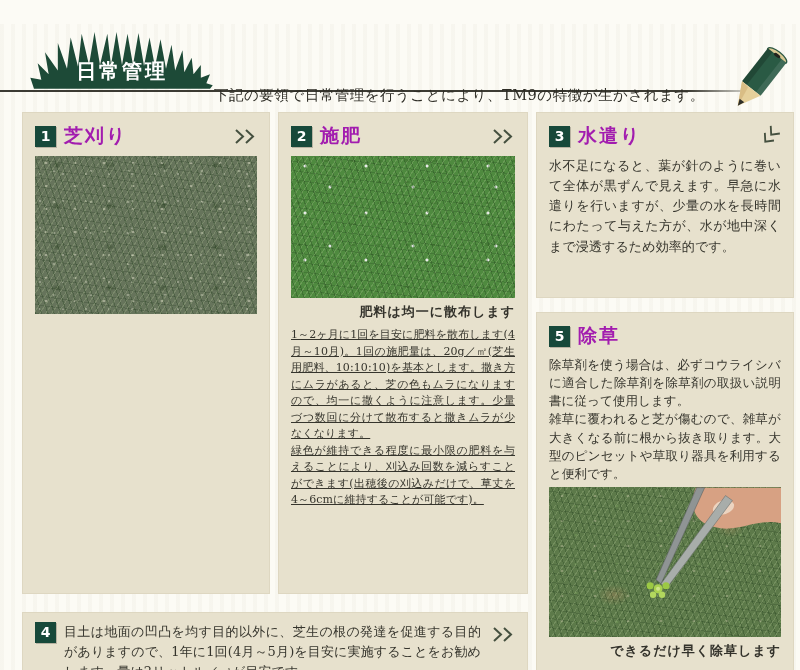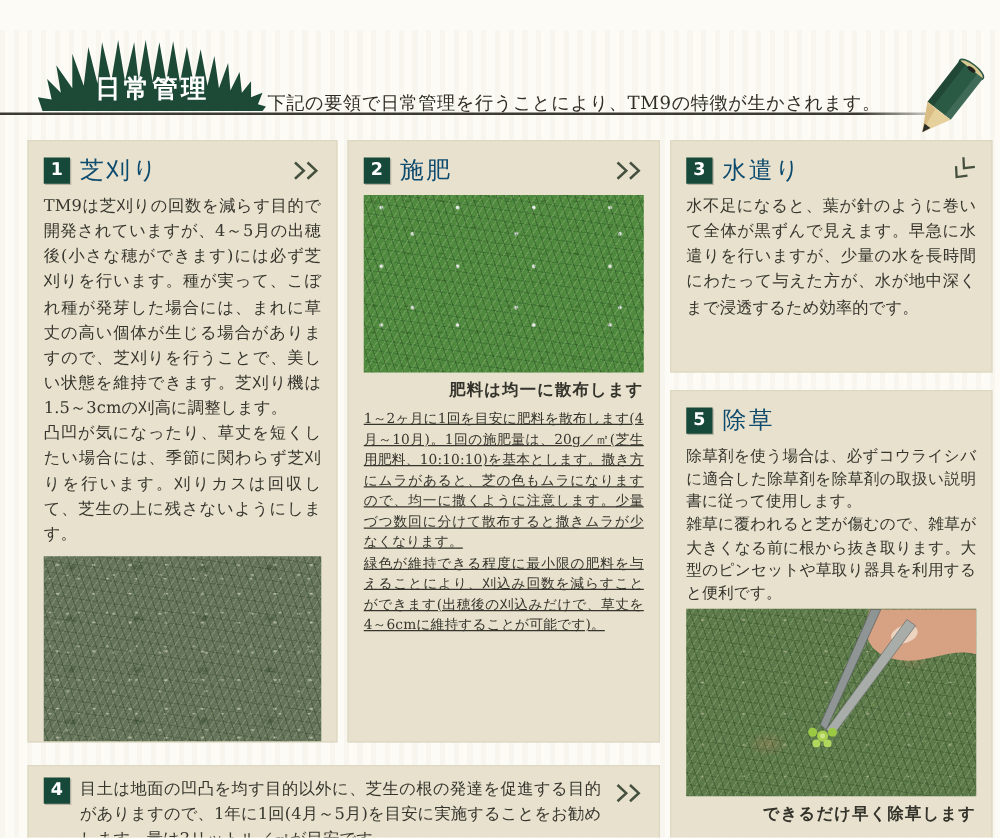--- a/index.html
+++ b/index.html
@@ -10,36 +10,36 @@
     color:#35342c;
   }
   .page{position:absolute;inset:0;
     background:
       repeating-linear-gradient(90deg, rgba(205,200,182,.10) 0 4px, rgba(255,255,255,0) 4px 11px),
       #fcfbf5; margin-top: 24px;}
   
   .hdr-rule{position:absolute;left:0;top:66px;width:748px;height:2px;
     background:linear-gradient(90deg,#3c3b33 0 92%,rgba(60,59,51,.2));}
   .grass-badge{position:absolute;left:26px;top:8px;width:192px;height:66px;}
-  .tagline{position:absolute;left:214px;top:49px;width:520px;font-size:14.5px;
+  .tagline{position:absolute;left:214px;top:62px;width:520px;font-size:14.5px;
     letter-spacing:.5px;color:#2e2d26;font-weight:500;}
   .pencil{position:absolute;left:716px;top:14px;width:84px;height:84px;}
   
   .card{position:absolute;background:#e7e1cd;border:1px solid #ded7c1;
     box-sizing:border-box;padding:8px 12px;overflow:hidden;}
   #card1{left:22px;top:88px;width:248px;height:482px;}
   #card2{left:278px;top:88px;width:250px;height:482px;}
   #card3{left:536px;top:88px;width:258px;height:186px;}
   #card5{left:536px;top:288px;width:258px;height:380px;}
   #card4{left:22px;top:588px;width:506px;height:74px;padding:9px 12px;}
   .card-head{display:flex;align-items:center;gap:8px;margin:2px 0 7px 0;}
   .num{width:21px;height:21px;flex:0 0 21px;background:#17493a;color:#fff;
     font:bold 14px/21px "DejaVu Sans","Liberation Sans",sans-serif;text-align:center;
     box-shadow:1px 1px 0 rgba(40,40,30,.25);}
-  .ttl{font-size:19px;font-weight:normal;color:#0c4a6e;letter-spacing:2px;white-space:nowrap;}
+  .ttl{font-size:19px;font-weight:bold;color:#a21caf;letter-spacing:2px;white-space:nowrap;}
   .chev{margin-left:auto;display:inline-flex;}
   .chev.wrap{transform:rotate(130deg);transform-origin:center;}
   .body-text p{margin:0;font-size:13px;line-height:1.55;text-align:justify;
     letter-spacing:.1px;color:#36352d;}
   #card2 .body-text p{font-size:11px;line-height:1.5;text-decoration:underline;}
   #card5 .body-text p{font-size:12.5px;line-height:1.45;}
   #card4 .body-text p{font-size:13px;line-height:1.52;}
   .caption{text-align:right;font-size:13px;font-weight:bold;letter-spacing:1px;
     color:#33322b;margin-top:5px;}
   
@@ -107,24 +107,20 @@
     <div class="card-head">
       <span class="num">1</span>
       <span class="ttl">芝刈り</span>
       <span class="chev">
         <svg width="24" height="17" viewBox="0 0 24 17">
             <polyline points="3,2 10,8.5 3,15" fill="none" stroke="#45503f" stroke-width="2"></polyline>
             <polyline points="13,2 20,8.5 13,15" fill="none" stroke="#45503f" stroke-width="2"></polyline>
           </svg>
       </span>
     </div>
-    <div class="body-text">
-      <p>TM9は芝刈りの回数を減らす目的で開発されていますが、4～5月の出穂後(小さな穂ができます)には必ず芝刈りを行います。種が実って、こぼれ種が発芽した場合には、まれに草丈の高い個体が生じる場合がありますので、芝刈りを行うことで、美しい状態を維持できます。芝刈り機は1.5～3cmの刈高に調整します。</p>
-      <p>凸凹が気になったり、草丈を短くしたい場合には、季節に関わらず芝刈りを行います。刈りカスは回収して、芝生の上に残さないようにします。</p>
-    </div>
     <div class="photo photo1"></div>
 
   </div>
 
   <div class="card" id="card2">
     <div class="card-head">
       <span class="num">2</span>
       <span class="ttl">施肥</span>
       <span class="chev">
         <svg width="24" height="17" viewBox="0 0 24 17">

